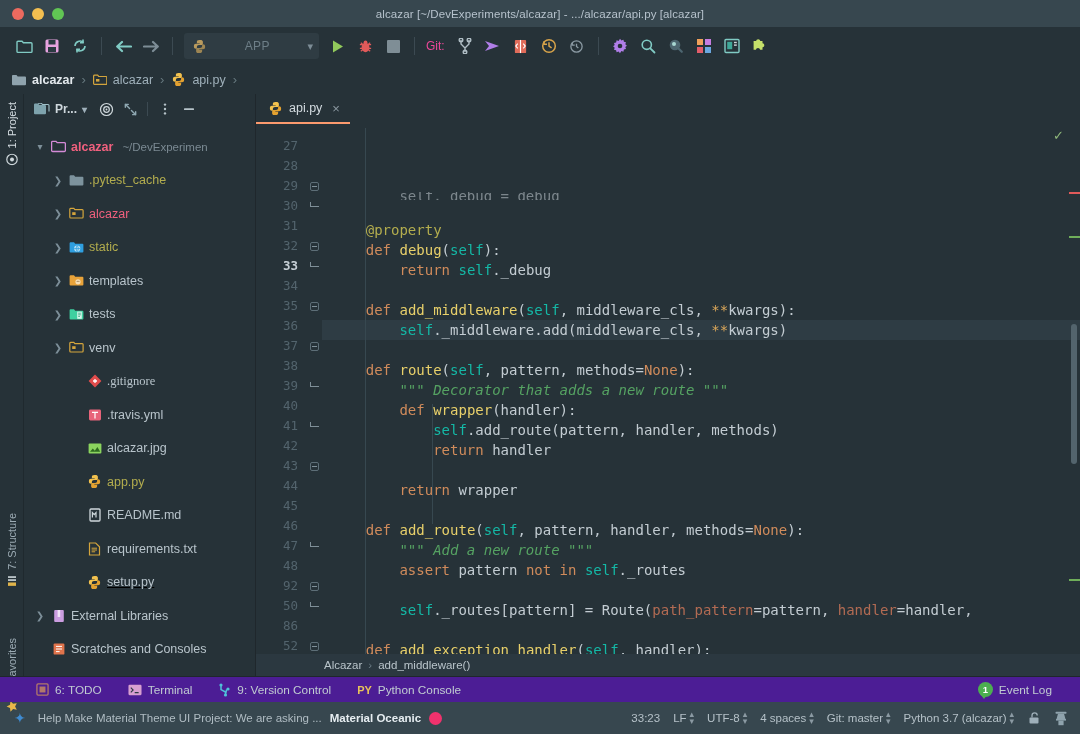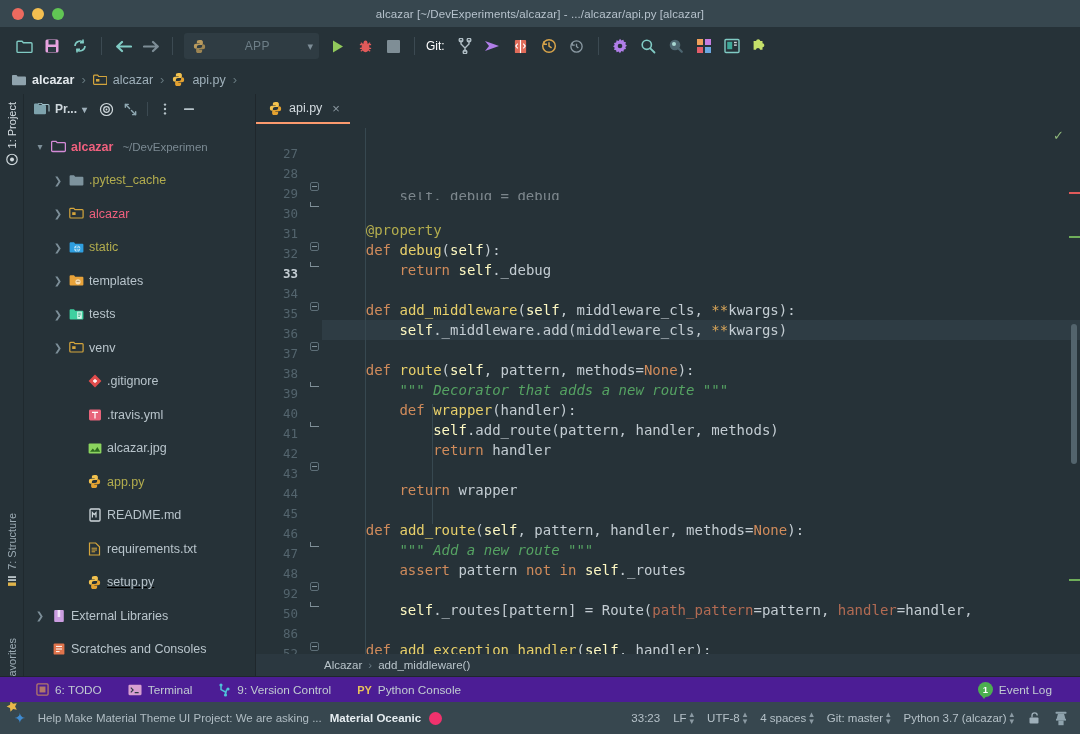--- a/index.html
+++ b/index.html
@@ -43,21 +43,21 @@
     align-items: center; justify-content: center;
   }
   .tb-sep { width: 1px; height: 18px; background: #3c4a52; margin: 0 7px; }
   .runcfg {
     display: flex; align-items: center; gap: 6px;
     background: #2f3c43; border-radius: 3px;
     height: 26px; padding: 0 6px 0 8px; min-width: 135px;
     margin: 0 4px;
   }
   .runcfg-label { font-size: 12px; color: #6d7e87; letter-spacing: .4px; flex: 1; text-align: center;}
-  .git-label { font-size: 12px; color: #ffffff; margin: 0 6px 0 4px; }
+  .git-label { font-size: 12px; color: #ec4899; margin: 0 6px 0 4px; }
 
   
   .crumbs {
     height: 29px; flex: 0 0 29px; background: #263238;
     display: flex; align-items: center; padding-left: 12px; gap: 6px;
     font-size: 12.5px;
   }
   .crumb { display: flex; align-items: center; gap: 6px; color: #9fb0ba; }
   .crumb.strong { color: #e2e8ec; font-weight: bold; }
   .crumb-sep { color: #66787f; font-size: 13px; margin: 0 1px; }
@@ -124,21 +124,21 @@
     border-bottom: 2px solid #fb9a6e;
   }
   .etab .close { color: #8b98a0; font-size: 13px; margin-left: 4px; }
 
   .code-wrap {
     flex: 1 1 auto; position: relative; background: #263238;
     overflow: hidden; display: flex; min-height: 0;
   }
   .gutter {
     width: 50px; flex: 0 0 50px; background: #263238;
-    text-align: right; padding-top: 12px;
+    text-align: right; padding-top: 4px;
     font-family: "DejaVu Sans Mono", monospace; font-size: 12.5px;
     color: #53646d; user-select: none;
   }
   .gline { height: 20px; line-height: 20px; padding-right: 8px; }
   .gline.cur { color: #c5ced4; font-weight: bold; }
   .foldcol { width: 16px; flex: 0 0 16px; position: relative; padding-top: 4px;}
   .fline { height: 20px; display: flex; align-items: center; justify-content: center; }
   .fold {
     width: 9px; height: 9px; border: 1px solid #5d6e77; border-radius: 2px;
     position: relative; background: #263238;
@@ -157,21 +157,21 @@
     font-family: "DejaVu Sans Mono", monospace; font-size: 14px;
     overflow: hidden; white-space: pre;
   }
   .cline { height: 20px; line-height: 20px; padding-left: 10px; color: #c3ccd2; }
   .cline.cur { background: #2e3c44; }
   .indent-guide {
     position: absolute; width: 1px; background: #374850;
   }
   .k-def { color: #d08b5b; }      
   .k-fn { color: #e8d06a; }       
-  .k-self { color: #fef9c3; }     
+  .k-self { color: #14b8a6; }     
   .k-deco { color: #b3ad4e; }     
   .k-str { color: #55a262; font-style: italic; }  
   .k-none { color: #d08b5b; }
   .k-kw { color: #b26b53; }
   .k-punct { color: #dca85a; }
   .k-plain { color: #c3ccd2; }
 
   .scroll-track {
     position: absolute; right: 0; top: 0; bottom: 0; width: 12px;
   }
@@ -540,21 +540,21 @@
           <div class="node" style="padding-left: 28px;">
             <span class="arrow">❯</span>
             <span class="fi">
               <svg width="15" height="13" viewBox="0 0 15 13">
                 <path d="M.8 2.3A1 1 0 011.8 1.4h3l1.1 1.3h7.3a.9.9 0 01.9.9v6.5a.9.9 0 01-.9.9H1.7a.9.9 0 01-.9-.9z" fill="none" stroke="#d4a53c" stroke-width="1.2"></path>
                 <rect x="3.2" y="5.2" width="3.4" height="2.8" fill="#d4a53c"></rect>
               </svg>
             </span>
             <span class="ntext ">venv</span>
           </div>
-          <div class="node" style="padding-left: 46px;">
+          <div class="node" style="padding-left: 46px; font-family: Liberation Serif, serif;">
             <span class="arrow blank"></span>
             <span class="fi">
               <svg width="14" height="14" viewBox="0 0 14 14">
                 <path d="M7 .6l6.4 6.4L7 13.4.6 7z" fill="#e04c4c"></path>
                 <path d="M5 7h4M7 5v4" stroke="#fff" stroke-width="1.3"></path>
               </svg>
             </span>
             <span class="ntext ">.gitignore</span>
           </div>
           <div class="node" style="padding-left: 46px;">

